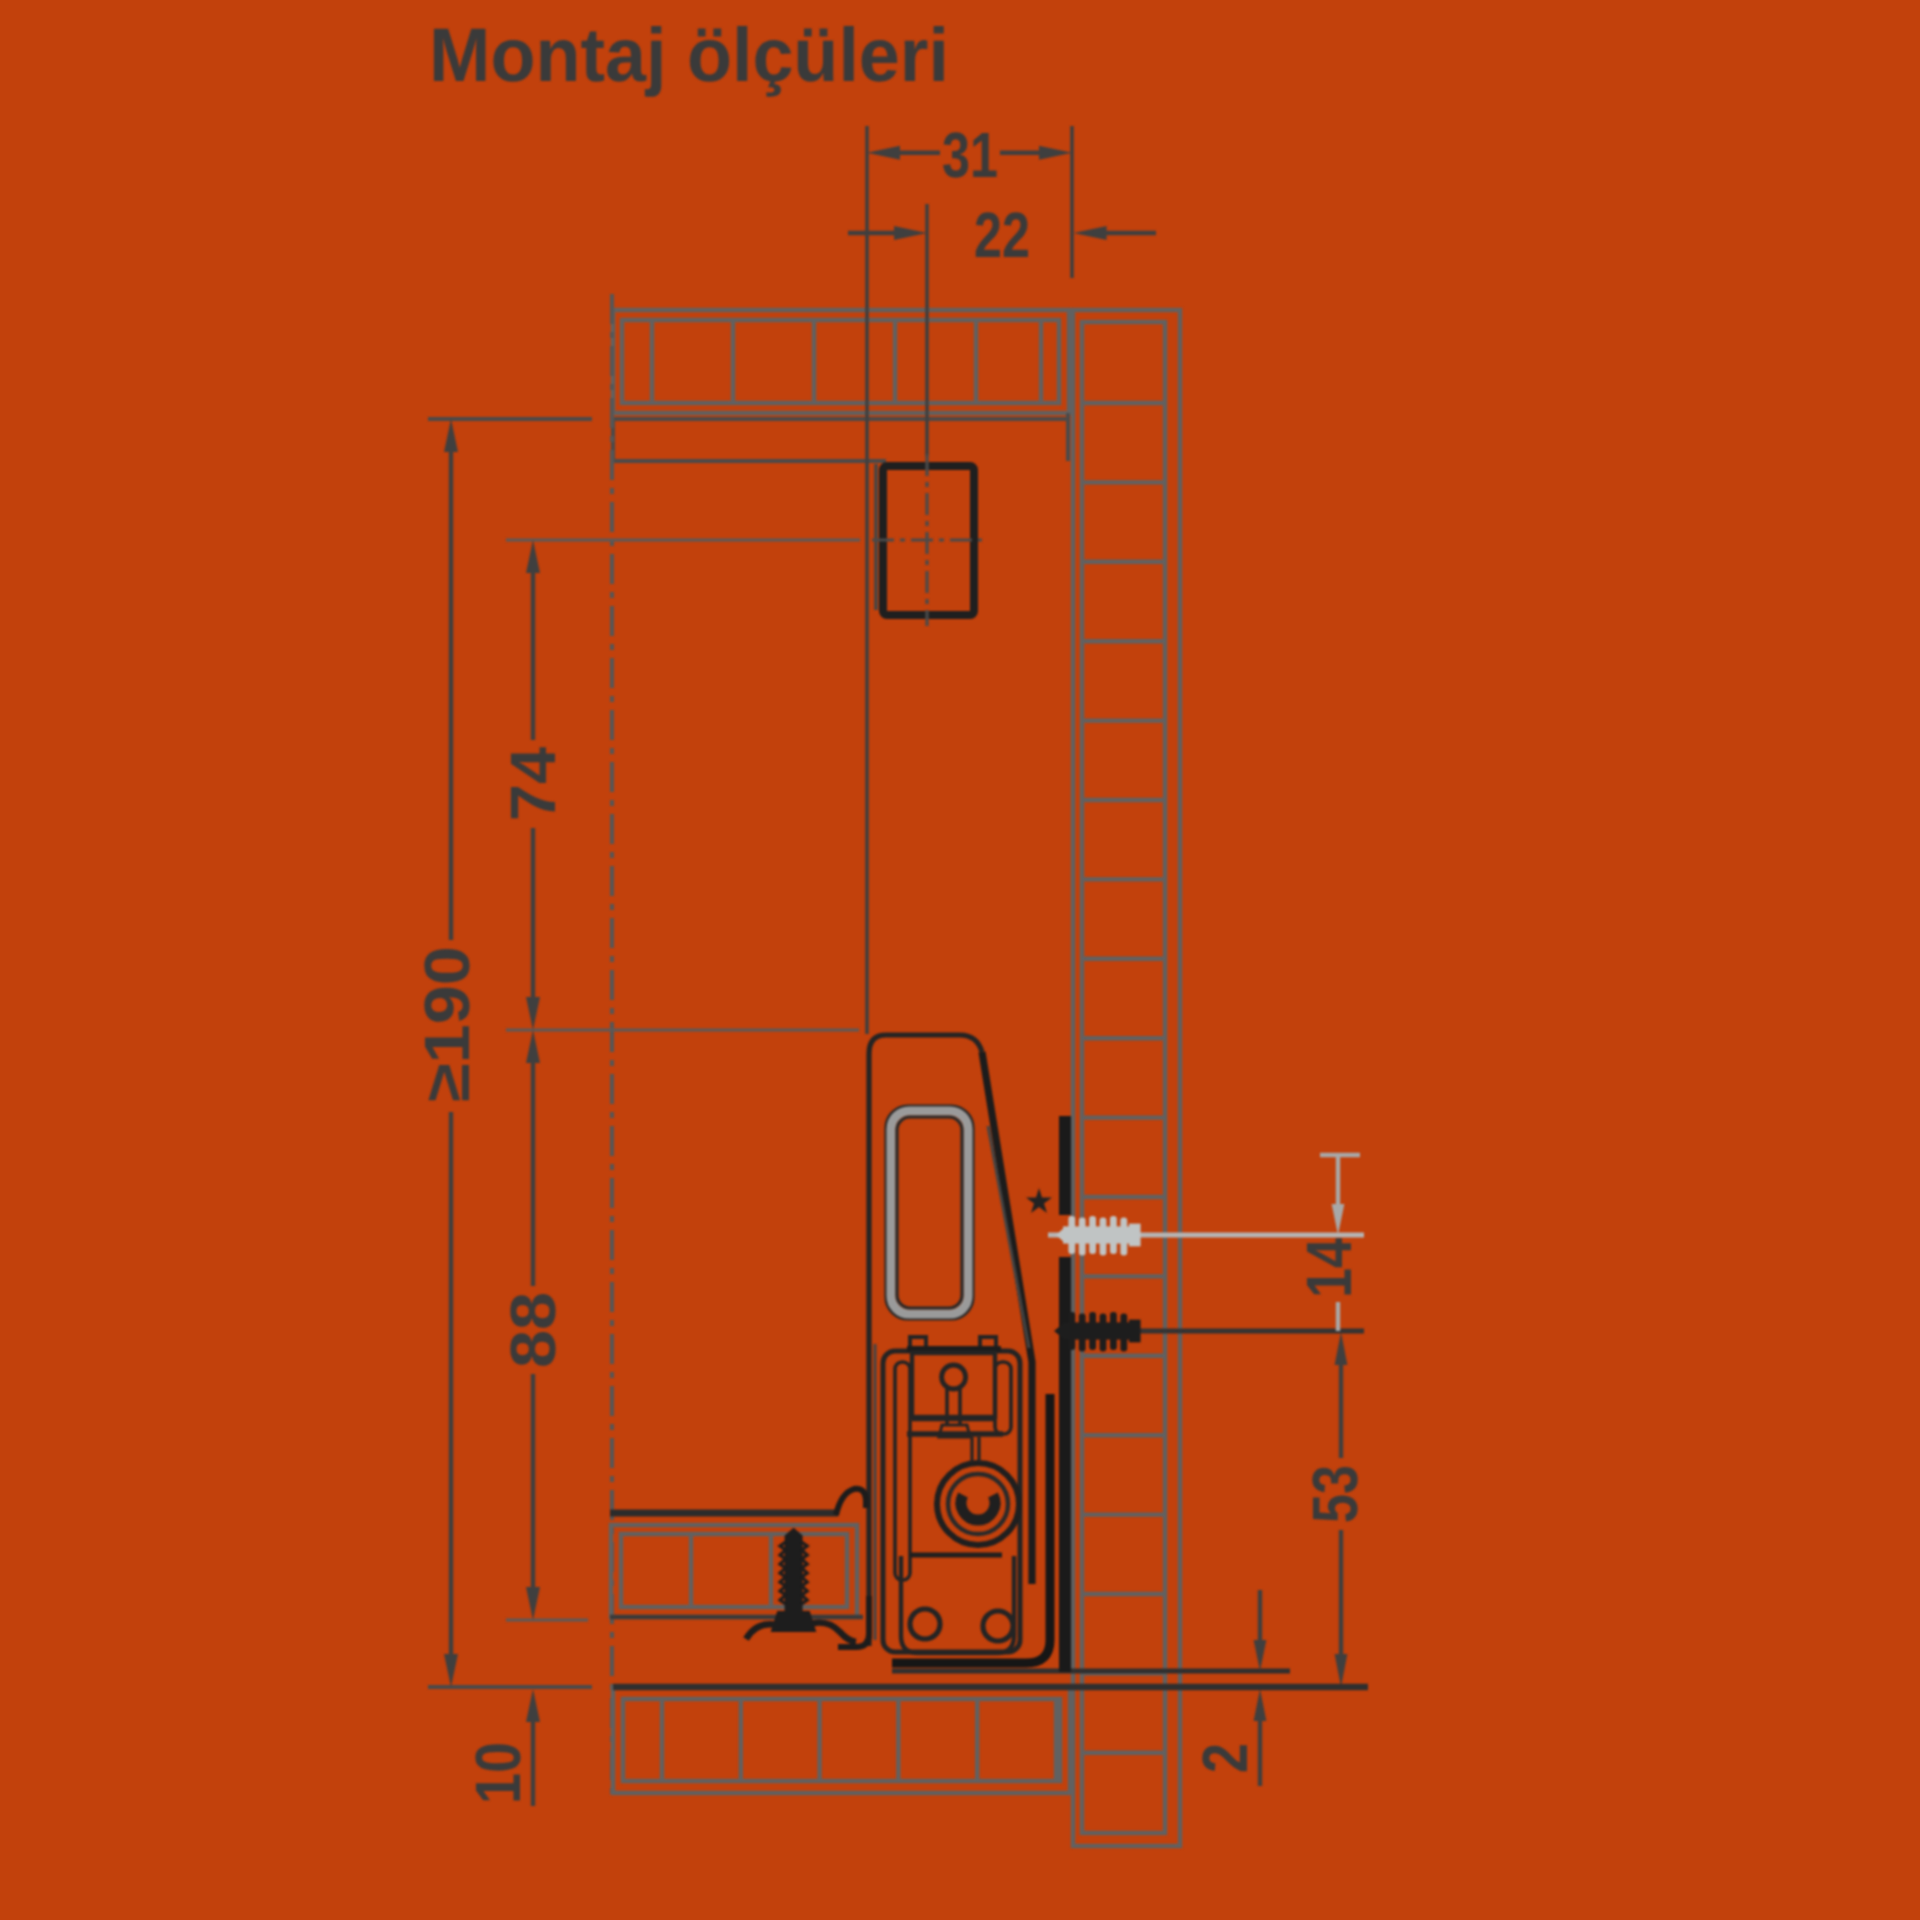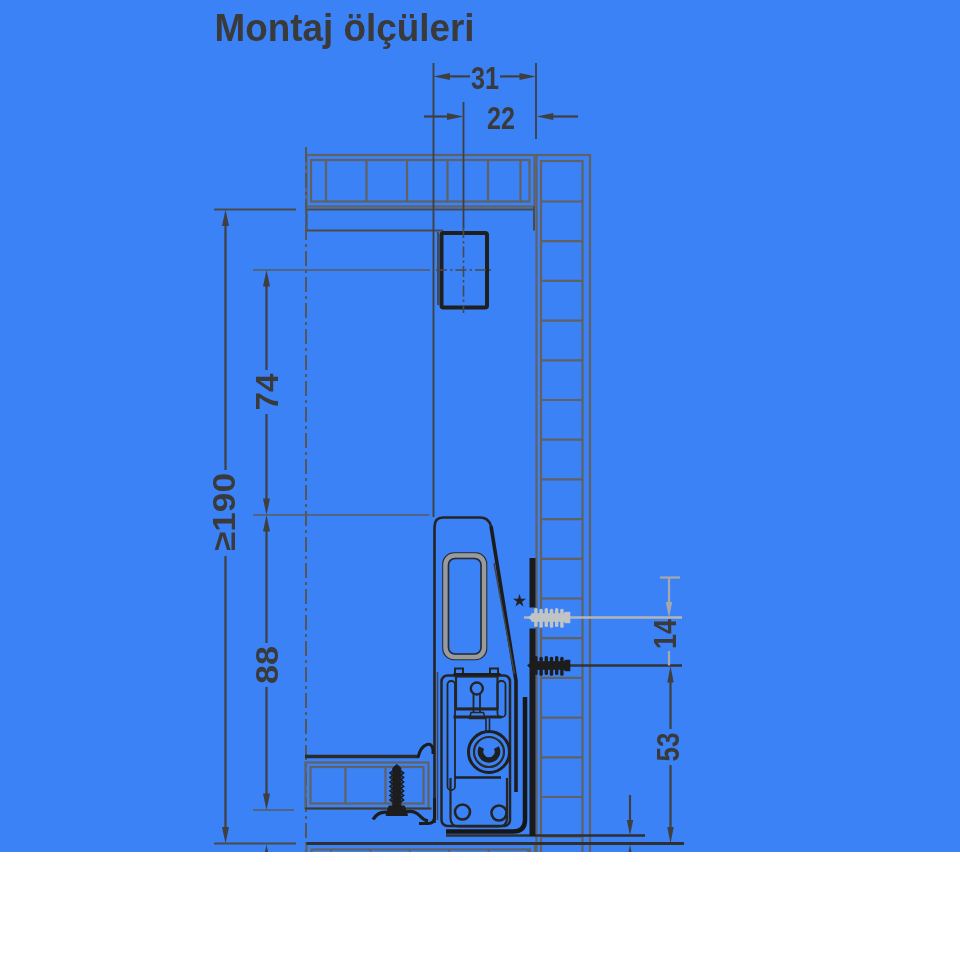--- a/index.html
+++ b/index.html
@@ -1,16 +1,16 @@
 <!DOCTYPE html>
 <html><head>
 <meta charset="utf-8">
 <style>
   html,body{margin:0;padding:0;background:#ffffff;}
-  .page{position:relative;width:960px;height:852px;background:#3b82f6;overflow:hidden;}
+  .page{position:relative;width:960px;height:960px;background:#c2410c;overflow:hidden;}
   svg{position:absolute;left:0;top:0;filter:blur(0.65px);}
   text{font-family:"Liberation Sans", sans-serif;font-weight:bold;fill:#3a3a3a;}
 </style>
 </head>
 <body>
 <div class="page">
 <svg width="960" height="960" viewBox="0 0 960 960">
 
   <text x="214.5" y="40.5" font-size="38" fill="#33333b" textLength="260" lengthAdjust="spacingAndGlyphs">Montaj ölçüleri</text>
 

